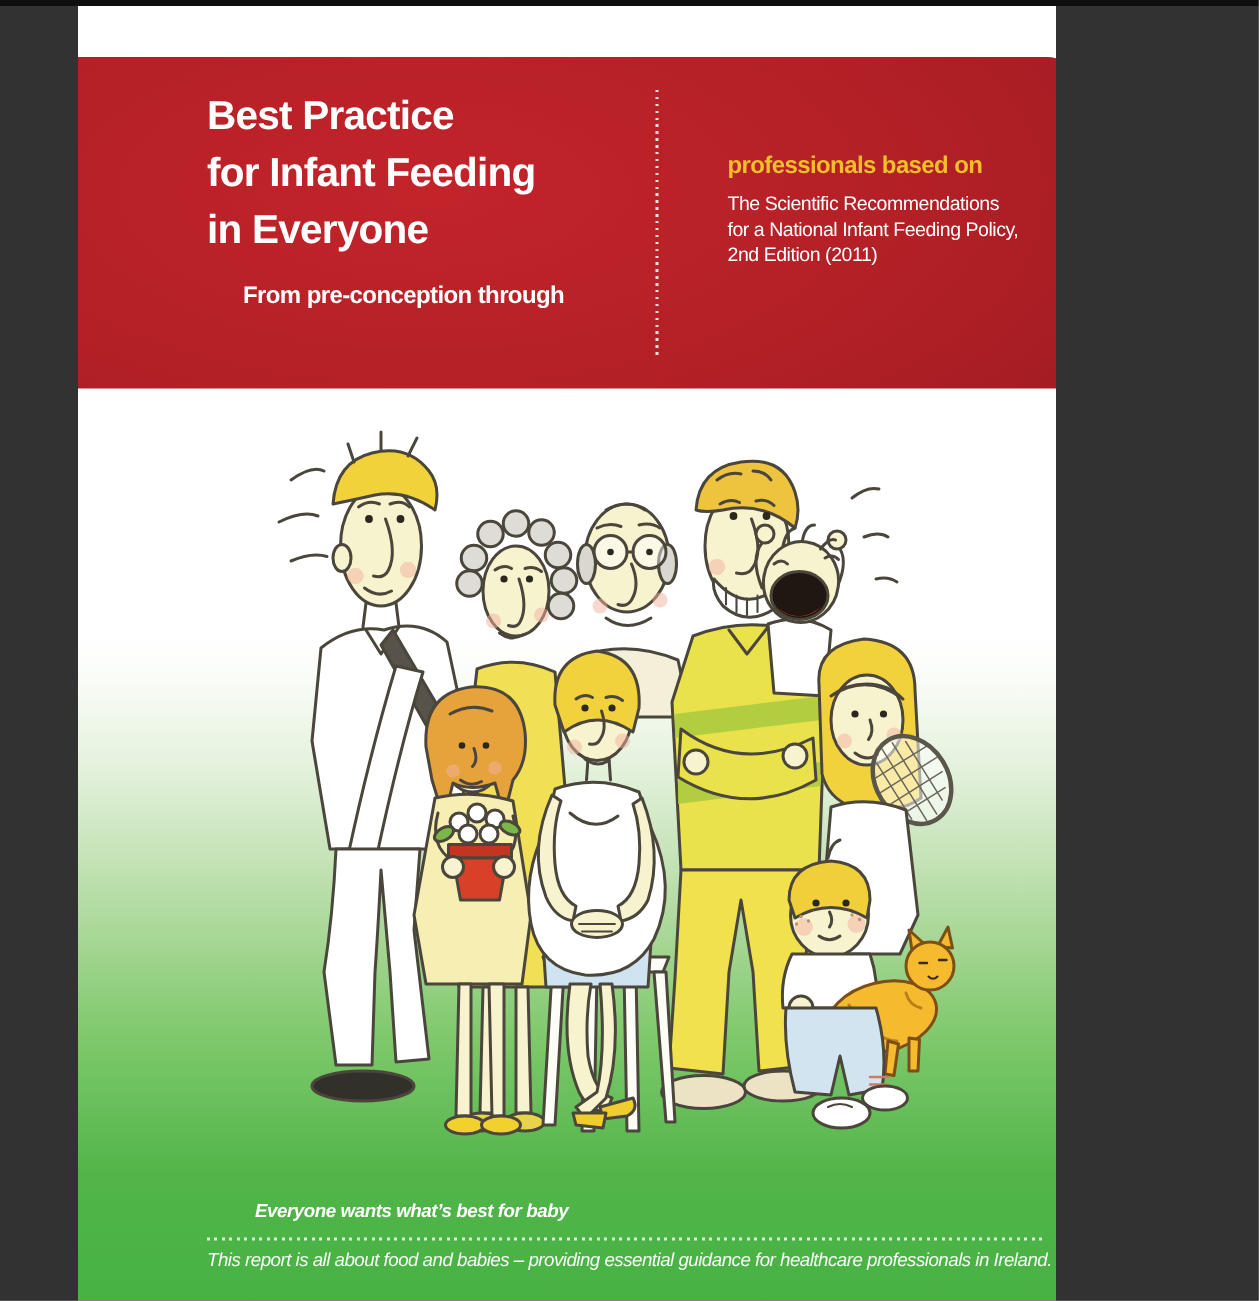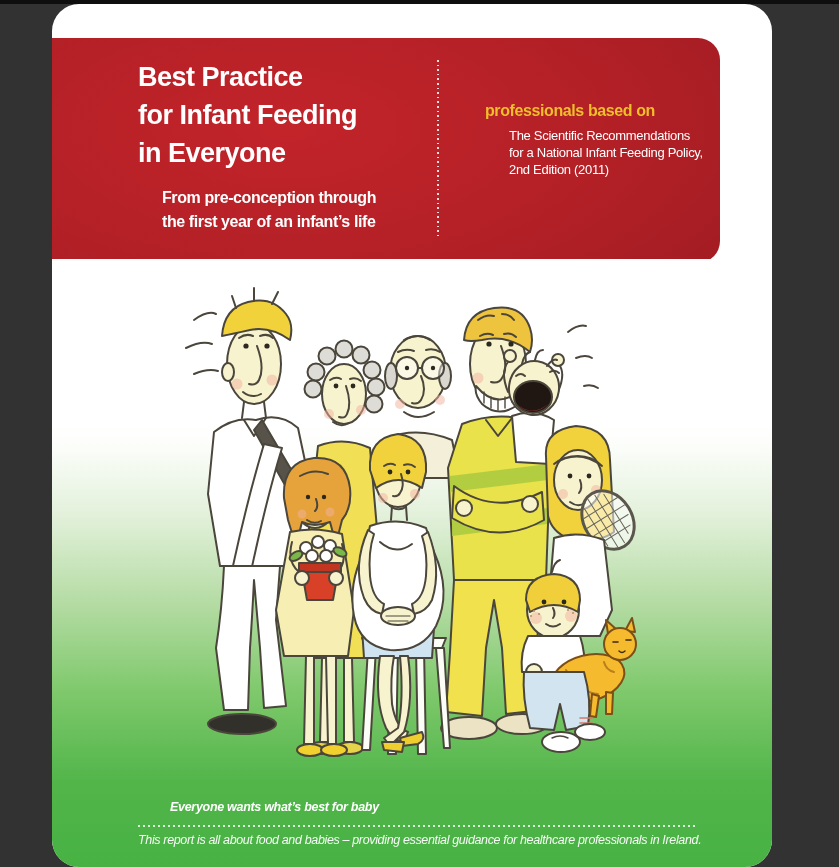--- a/index.html
+++ b/index.html
@@ -1,35 +1,35 @@
 <!DOCTYPE html>
 <html><head>
 <meta charset="utf-8">
 <style>
   html,body{margin:0;padding:0;background:#323232;width:839px;height:867px;overflow:hidden;
     font-family:"Liberation Sans",sans-serif;}
   .canvas{position:relative;width:839px;height:867px;background:#323232;}
   .top-strip{position:absolute;left:0;top:0;width:839px;height:4px;background:#0e0e0e;}
-  .page{position:absolute;left:52px;top:4px;width:720px;height:863px;background:#ffffff;overflow:hidden;border-radius:27px;}
+  .page{position:absolute;left:52px;top:4px;width:652px;height:863px;background:#ffffff;overflow:hidden;}
 
   
   .banner{position:absolute;left:0;top:34px;width:668px;height:225px;
     background:radial-gradient(ellipse 90% 120% at 35% 40%, #c2242a 0%, #b22026 55%, #9d1b21 100%);
     border-radius:0 22px 22px 0;}
   .banner-title{position:absolute;left:86px;top:20px;color:#ffffff;font-weight:bold;
     font-size:27px;line-height:38px;letter-spacing:-0.5px;white-space:nowrap;}
   .banner-subtitle{position:absolute;left:86px;top:148px;color:#ffffff;font-weight:bold;
     font-size:16px;line-height:24px;letter-spacing:-0.4px;white-space:nowrap;margin-left:24px;}
   .banner-divider{position:absolute;left:385px;top:22px;width:2px;height:178px;
     background:repeating-linear-gradient(180deg,rgba(255,255,255,.85) 0 1.6px,transparent 1.6px 4.6px);}
   .banner-right{position:absolute;left:433px;top:62px;width:225px;}
   .banner-right-heading{color:#f0be2b;font-weight:bold;font-size:16px;line-height:21px;
     letter-spacing:-0.4px;white-space:nowrap;}
   .banner-right-body{margin-top:6px;color:#ffffff;font-size:13px;line-height:17px;
-    letter-spacing:-0.3px;white-space:nowrap;margin-left:24px;}
+    letter-spacing:-0.3px;white-space:nowrap;}
 
   
   .content{position:absolute;left:0;top:255px;width:720px;height:608px;
     background:linear-gradient(180deg,#ffffff 0%,#ffffff 26%,#fdfefc 30%,#e3f1db 42%,
       #b3dba2 57%,#7fc96c 71%,#52b54a 86%,#47b243 100%);}
   .illustration{position:absolute;left:112px;top:21px;width:540px;height:500px;}
 
   
   .footer-tagline{position:absolute;left:86px;top:796px;color:#ffffff;font-weight:bold;
     font-style:italic;font-size:12.5px;letter-spacing:-0.3px;white-space:nowrap;margin-left:32px;}
@@ -47,21 +47,20 @@
   <div class="page">
 
     <div class="banner">
       <div class="banner-title">
         <div>Best Practice</div>
         <div>for Infant Feeding</div>
         <div>in Everyone</div>
       </div>
       <div class="banner-subtitle">
         <div>From pre-conception through</div>
-        <div>the first year of an infant’s life</div>
       </div>
       <div class="banner-divider"></div>
       <div class="banner-right">
         <div class="banner-right-heading">
           <div>professionals based on</div>
         </div>
         <div class="banner-right-body">
           <div>The Scientific Recommendations</div>
           <div>for a National Infant Feeding Policy,</div>
           <div>2nd Edition (2011)</div>

